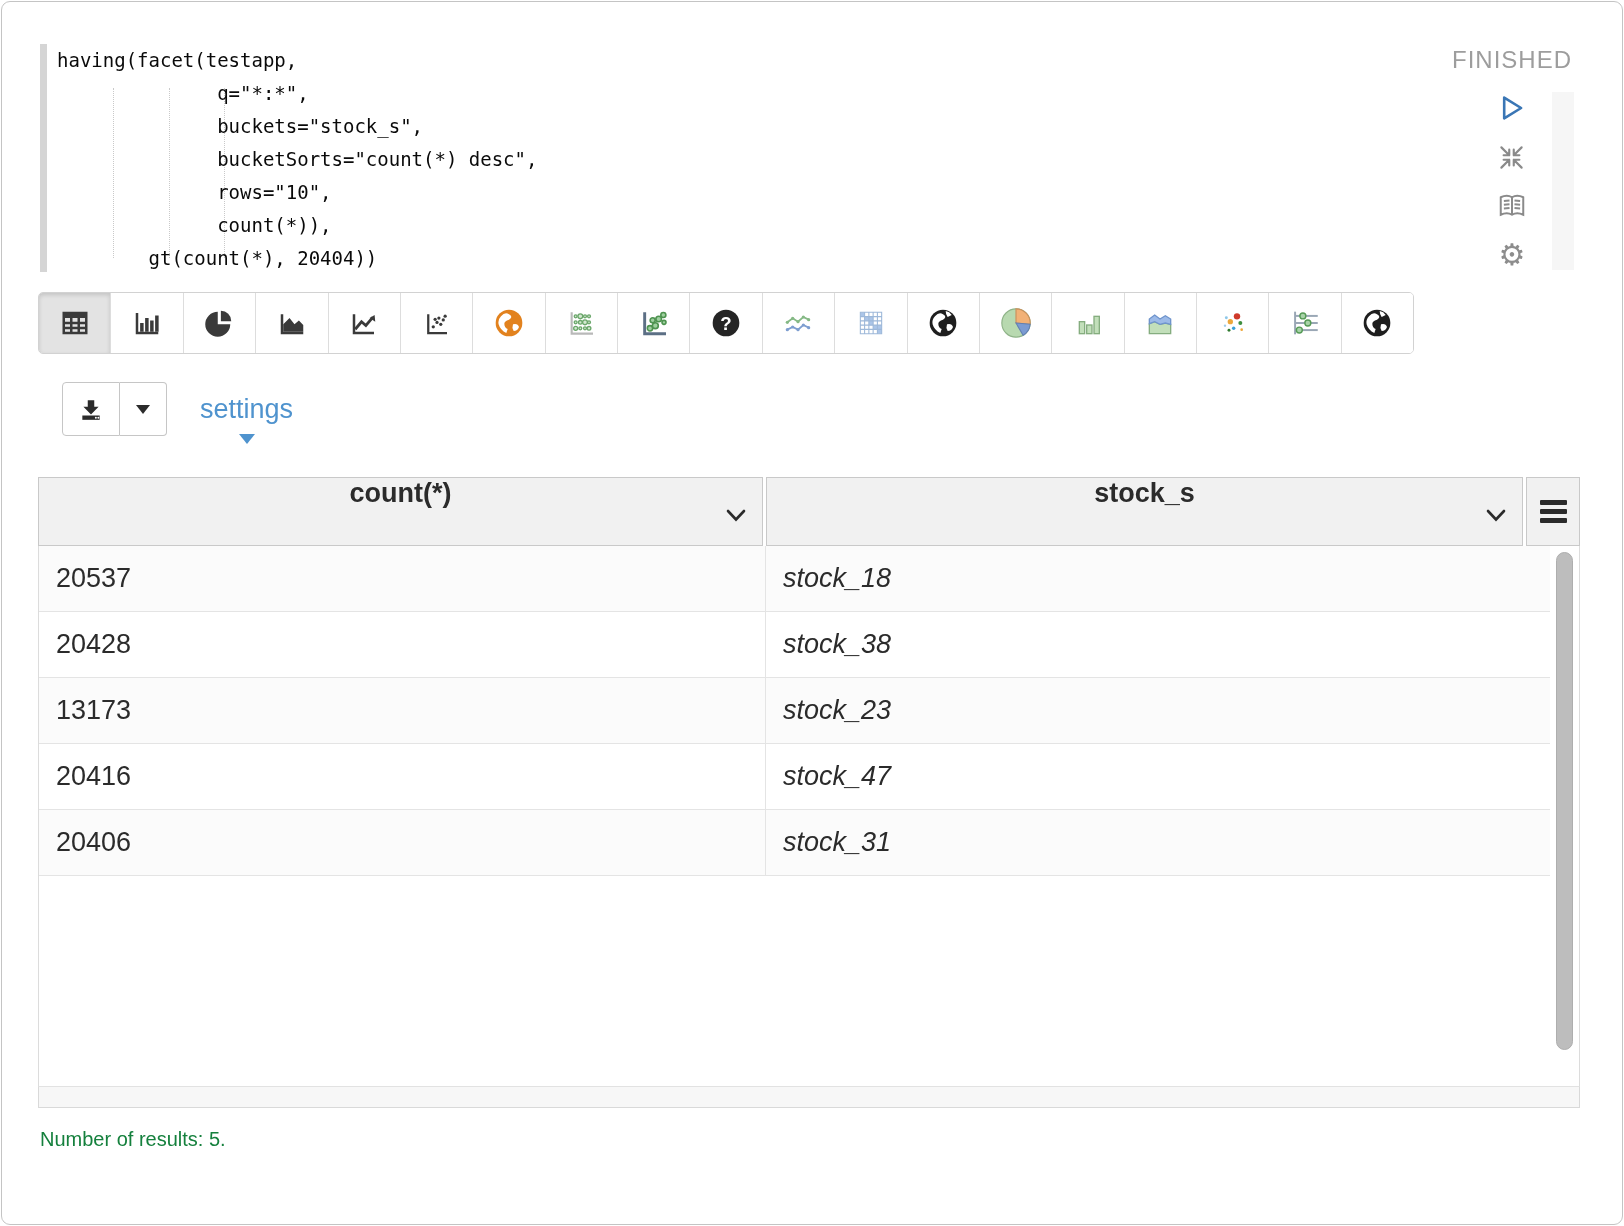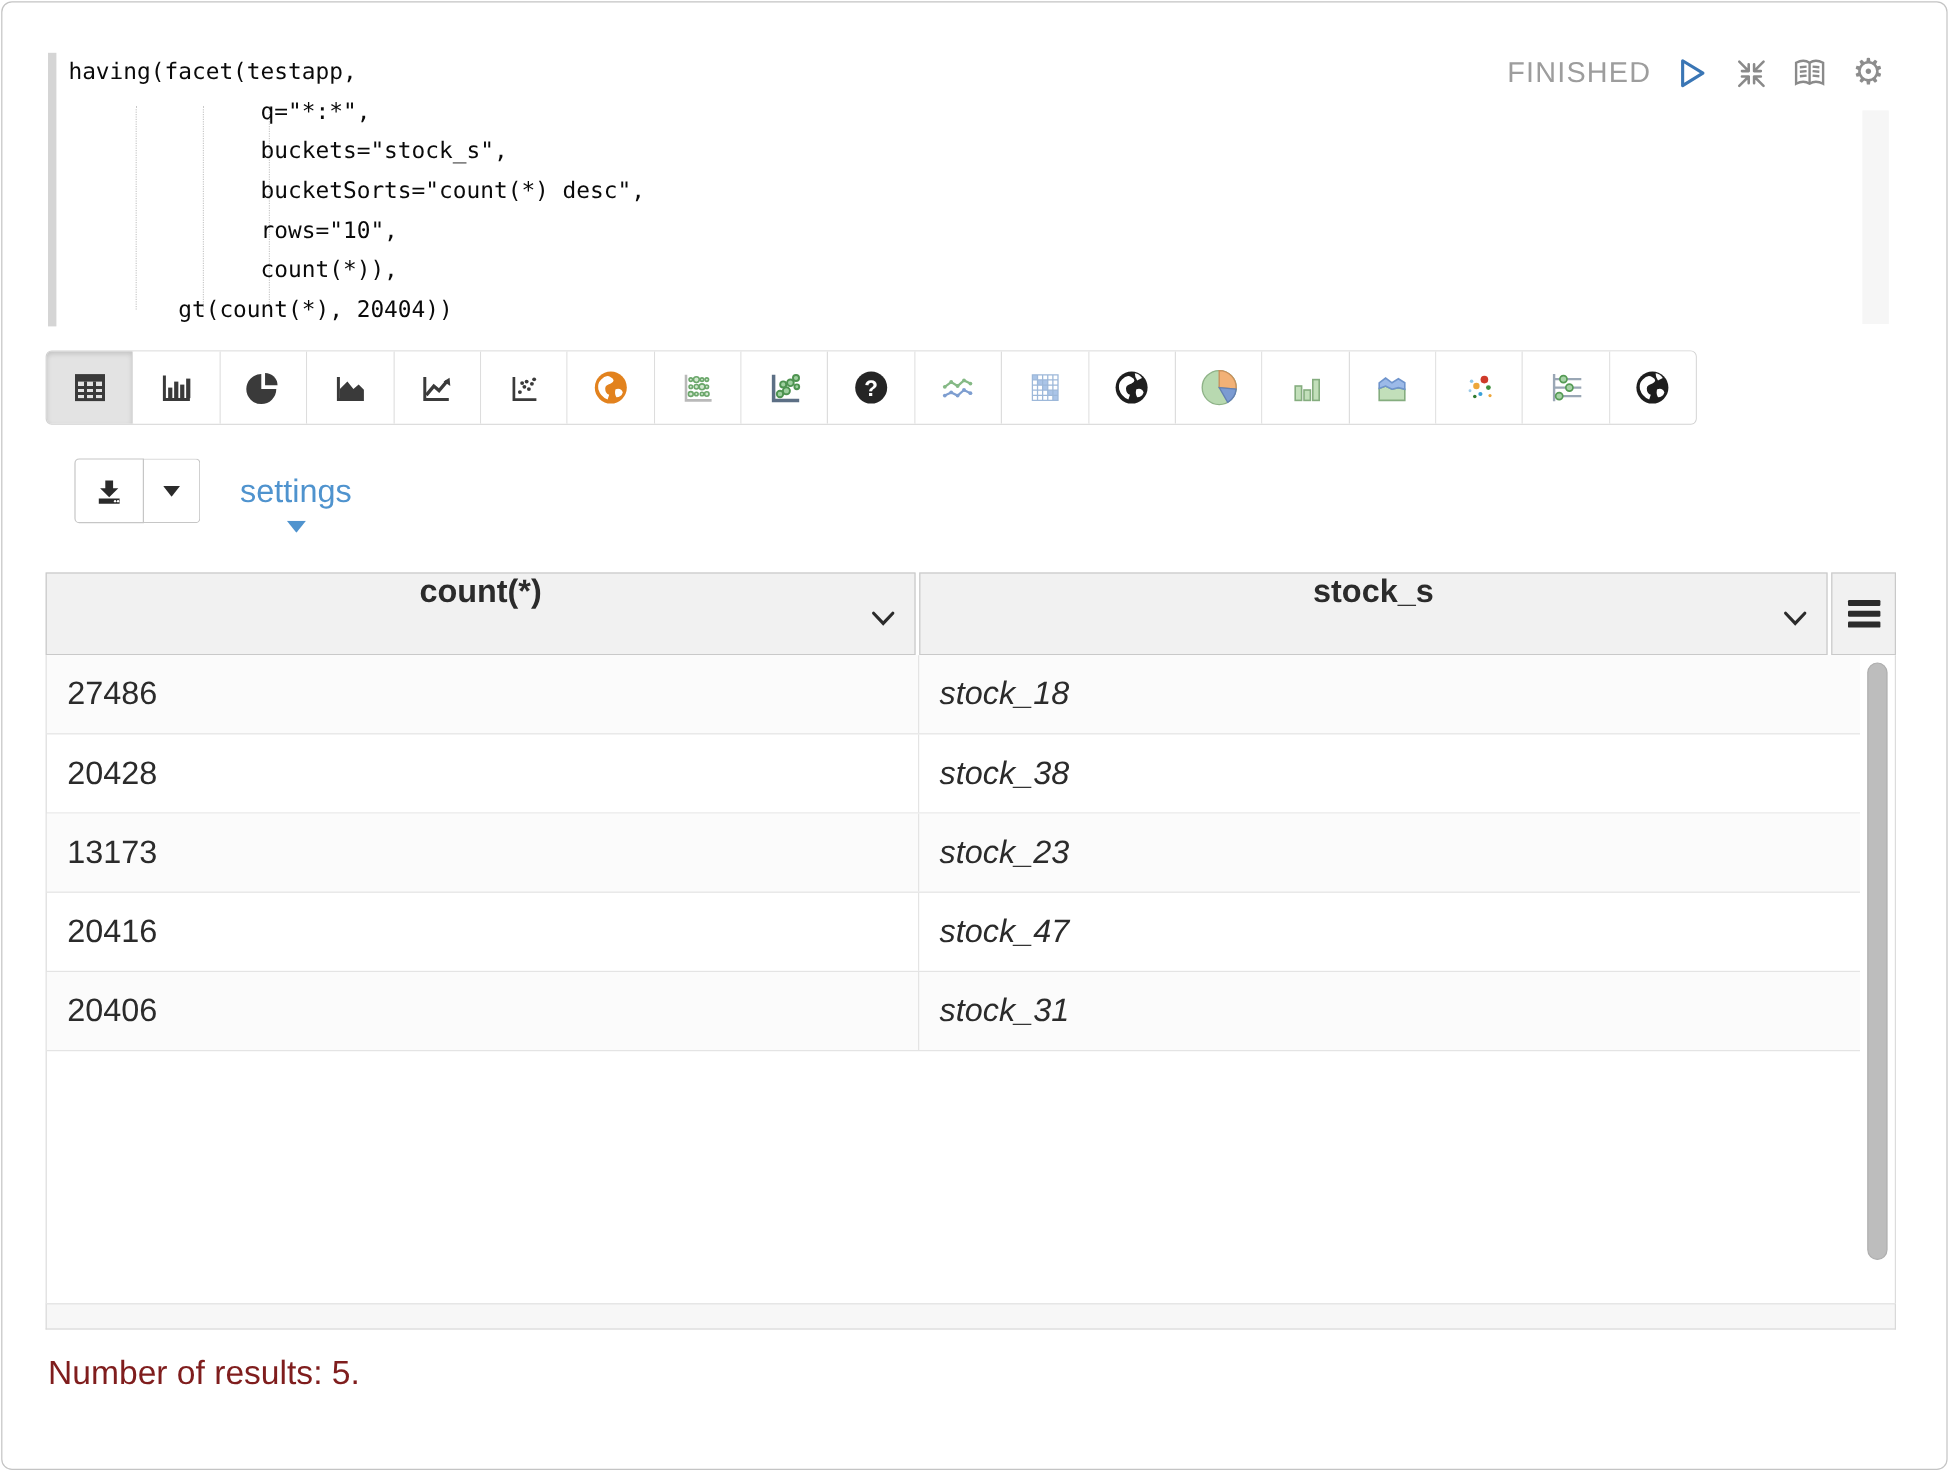--- a/index.html
+++ b/index.html
@@ -9,21 +9,21 @@
   
   .editor{position:absolute;left:40px;top:44px;width:1556px;height:230px;}
   .gutter{position:absolute;left:0;top:0;width:7px;height:228px;background:#d5d5d5;}
   .code{position:absolute;left:17px;top:0;margin:0;font-family:"DejaVu Sans Mono",monospace;font-size:19px;line-height:33px;color:#0a0a0a;}
   .code div{white-space:pre;height:33px;}
   .iguide{position:absolute;top:44px;height:170px;border-left:1px dotted #c9c9c9;}
   .g1{left:73px}.g2{left:129px}.g3{left:184px}
   .edit-scroll{position:absolute;left:1512px;top:48px;width:22px;height:178px;background:#f6f6f6;}
 
   
-  .statusrow{position:absolute;top:46px;right:52px;display:flex;align-items:center;gap:19px;}
+  .statusrow{position:absolute;top:46px;right:52px;display:flex;align-items:center;gap:19px;flex-direction:column;}
   .status{font-size:24px;color:#9d9d9d;letter-spacing:1px;}
   .picon{width:30px;height:30px;display:flex;align-items:center;justify-content:center;cursor:pointer;}
   .gear-glyph{font-size:30px;color:#8d8d8d;line-height:30px;font-family:"DejaVu Sans",sans-serif;}
 
   
   .viztb{position:absolute;left:38px;top:292px;width:1376px;height:62px;display:flex;border:1px solid #d2d2d2;border-radius:5px;background:#fff;box-sizing:border-box;}
   .vbtn{flex:1;display:flex;align-items:center;justify-content:center;border-right:1px solid #ddd;cursor:pointer;background:#fff;}
   .vbtn:last-child{border-right:none;border-radius:0 4px 4px 0;}
   .vbtn:first-child{border-radius:4px 0 0 4px;}
   .vbtn.active{background:#e3e3e3;box-shadow:inset 0 2px 4px rgba(0,0,0,.14);}
@@ -48,21 +48,21 @@
   .tbody{position:absolute;left:0;top:69px;right:0;bottom:22px;background:#fff;border-left:1px solid #dcdcdc;border-right:1px solid #dcdcdc;box-sizing:border-box;}
   .rows{position:absolute;left:0;top:0;right:29px;}
   .tr{height:66px;display:flex;border-bottom:1px solid #e4e4e4;box-sizing:border-box;}
   .tr:nth-child(odd){background:#fbfbfb;}
   .td{font-size:27px;color:#2b2b2b;line-height:64px;padding-left:17px;box-sizing:border-box;overflow:hidden;}
   .td-count{width:727px;border-right:1px solid #e4e4e4;}
   .td-stock{flex:1;font-style:italic;}
   .vscroll{position:absolute;right:6px;top:6px;width:17px;height:498px;border-radius:9px;background:#bdbdbd;border:1px solid #aeaeae;box-sizing:border-box;cursor:pointer;}
   .tfoot{position:absolute;left:0;bottom:0;right:0;height:22px;background:#f7f7f7;border:1px solid #d9d9d9;border-top:1px solid #e2e2e2;box-sizing:border-box;}
 
-  .results{position:absolute;left:40px;top:1128px;font-size:28px;color:#7f1d1d;}
+  .results{position:absolute;left:40px;top:1128px;font-size:20px;color:#15803d;}
 </style>
 </head>
 <body>
 
 <div class="frame"></div>
 
 <div class="editor">
   <div class="gutter"></div>
   <div class="iguide g1"></div>
   <div class="iguide g2"></div>
@@ -381,21 +381,21 @@
       <span class="burger">
           <span></span>
           <span></span>
           <span></span>
         </span>
     </div>
   </div>
   <div class="tbody">
     <div class="rows">
       <div class="tr">
-        <div class="td td-count">27486</div>
+        <div class="td td-count">20537</div>
         <div class="td td-stock">stock_18</div>
       </div>
       <div class="tr">
         <div class="td td-count">20428</div>
         <div class="td td-stock">stock_38</div>
       </div>
       <div class="tr">
         <div class="td td-count">13173</div>
         <div class="td td-stock">stock_23</div>
       </div>

